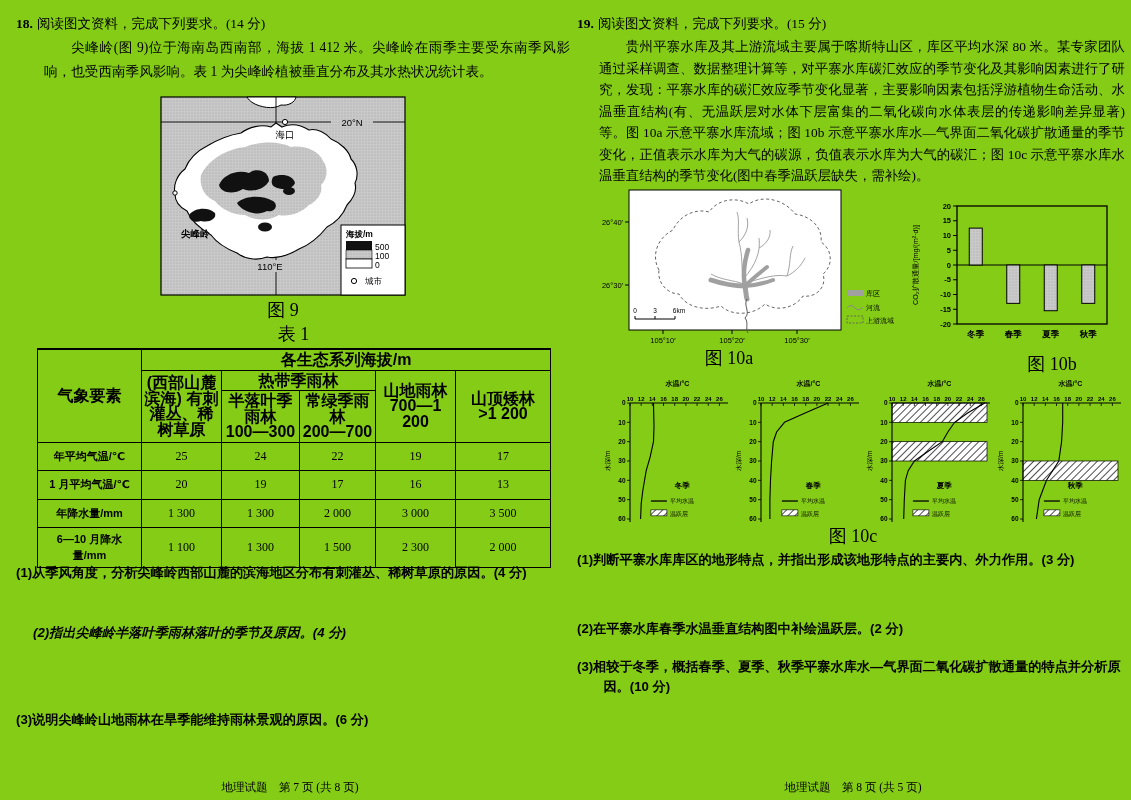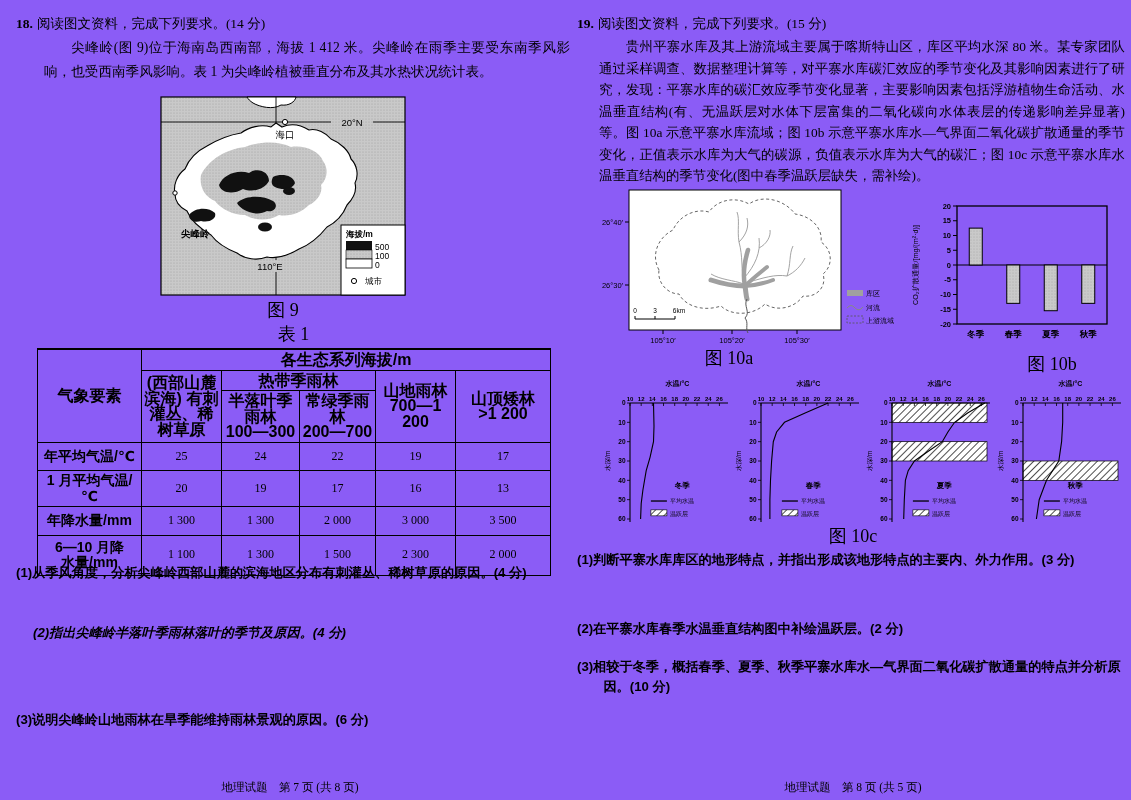--- a/index.html
+++ b/index.html
@@ -1,34 +1,34 @@
 <!DOCTYPE html>
 <html><head>
 <meta charset="utf-8">
 <style>
   html,body{margin:0;padding:0;background:#ffffff;}
-  .page{position:relative;width:1131px;height:800px;background:#8b5cf6;overflow:hidden;
+  .page{position:relative;width:1131px;height:800px;background:#84cc16;overflow:hidden;
         font-family:"Liberation Serif","DejaVu Serif",serif;color:#000;}
   .col{position:absolute;top:12px;}
   .col-left{left:16px;width:548px;}
   .col-right{left:577px;width:552px;}
   .abs{position:absolute;}
   .qhead{font-size:13.5px;line-height:20px;}
   .qnum{font-weight:bold;margin-right:4px;}
   .intro{font-size:13.6px;line-height:23.5px;text-align:justify;text-indent:2em;
          font-family:"Liberation Serif","DejaVu Serif",serif;}
   .subq{font-size:13.2px;line-height:20px;font-weight:bold;
         font-family:"Liberation Sans","DejaVu Sans",sans-serif;
         padding-left:2em;text-indent:-2em;}
   .figcap{font-size:18px;text-align:center;line-height:16px;}
   .tbl{border-collapse:collapse;table-layout:fixed;width:513px;font-size:12px;}
   .tbl td{border:1px solid #000;text-align:center;vertical-align:middle;
           padding:2px 2px;line-height:15.5px;}
   .tbl tr.hr td{font-family:"Liberation Sans","DejaVu Sans",sans-serif;font-weight:bold;font-size:16px;}
-  .tbl td.lbl{font-family:"Liberation Sans","DejaVu Sans",sans-serif;font-weight:bold;font-size:14px;}
+  .tbl td.lbl{font-family:"Liberation Sans","DejaVu Sans",sans-serif;font-weight:bold;font-size:11px;}
   .tbl td.val{font-size:12px;padding:6px 2px;}
   .tbl tr:first-child td{border-top:2px solid #000;}
   .tbl tr:last-child td{border-bottom:1.5px solid #000;}
   .footer{position:absolute;top:780px;font-size:11.5px;text-align:center;width:548px;}
   .figrowC{display:flex;gap:2px;}
   svg{overflow:visible;}
   svg text{font-family:"Liberation Sans","DejaVu Sans",sans-serif;}
 </style>
 </head>
 <body>

